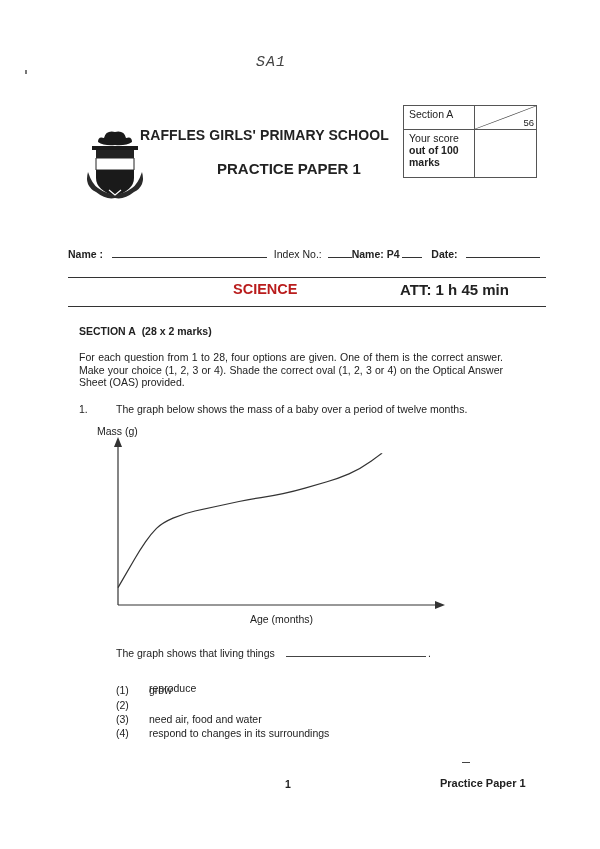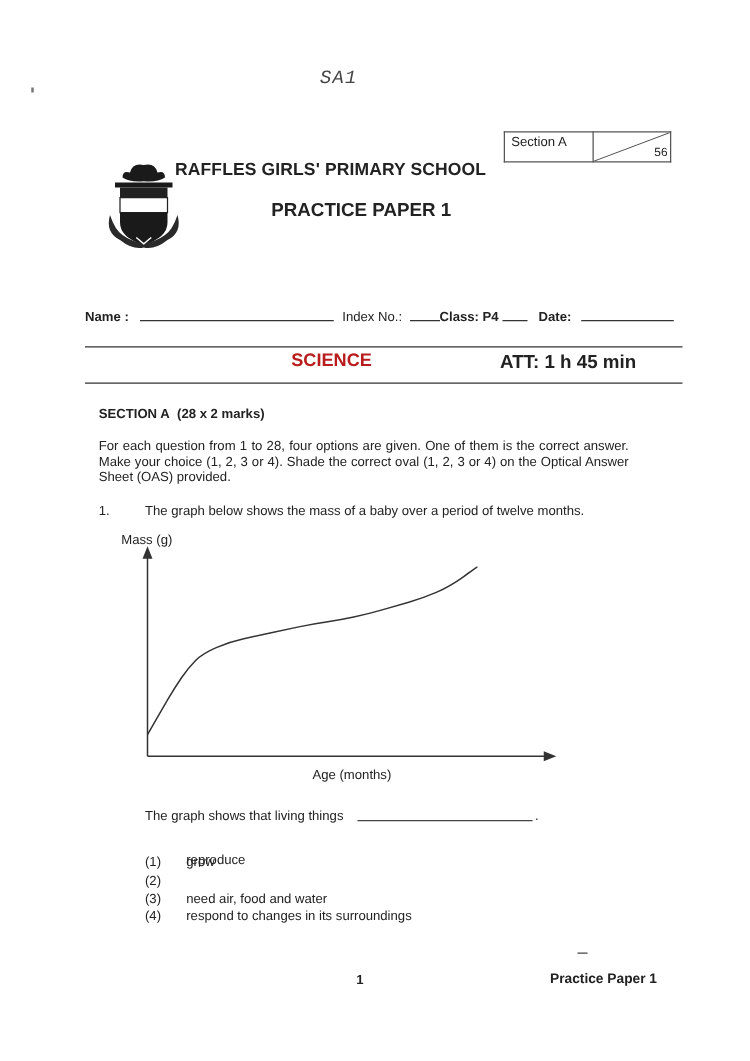--- a/index.html
+++ b/index.html
@@ -80,28 +80,36 @@
   <tbody>
       <tr class="r1">
     <td class="lbl">Section A</td>
     <td class="val">
       <svg class="diag" preserveAspectRatio="none" viewBox="0 0 100 100">
             <line x1="0" y1="100" x2="100" y2="0" stroke="#444" stroke-width="2"></line>
           </svg>
       <span class="mark">56</span>
     </td>
   </tr>
+  <tr class="r3">
+    <td class="lbl">
+      <div>Your score</div>
+      <div class="bold">out of 100</div>
+      <div class="bold">marks</div>
+    </td>
+    <td class="val"></td>
+  </tr>
 </tbody>
   </table>
 
 <div class="abs info-row">
   <span>Name :</span>
   <span class="blank" style="width:155px;margin-left:6px;"></span>
   <span style="margin-left:4px;font-weight:normal;">Index No.:</span>
-  <span class="blank" style="width:24px;margin-left:3px;"></span><span>Class: P4</span>
+  <span class="blank" style="width:24px;margin-left:3px;"></span><span>Name: P4</span>
   <span class="blank" style="width:20px;"></span>
   <span style="margin-left:6px;">Date:</span>
   <span class="blank" style="width:74px;margin-left:5px;"></span>
 </div>
 
 <div class="abs hline" style="top:277px;"></div>
 <div class="abs subject">SCIENCE</div>
 <div class="abs att">ATT: 1 h 45 min</div>
 <div class="abs hline" style="top:306px;"></div>
 

